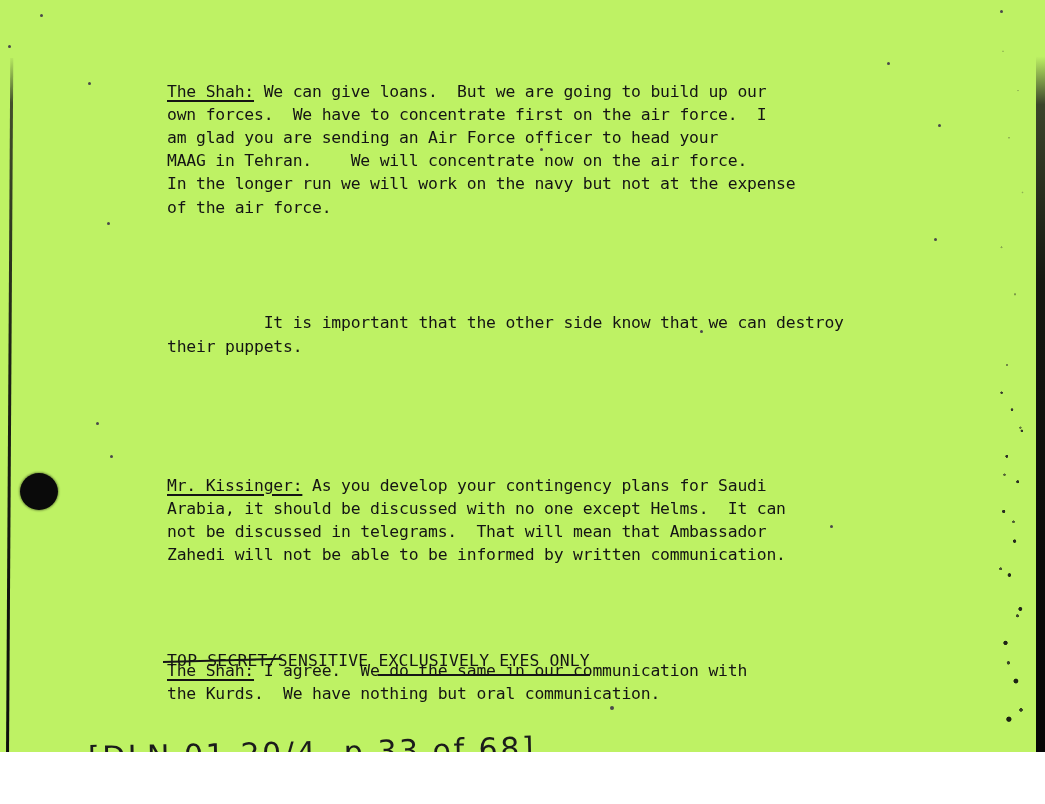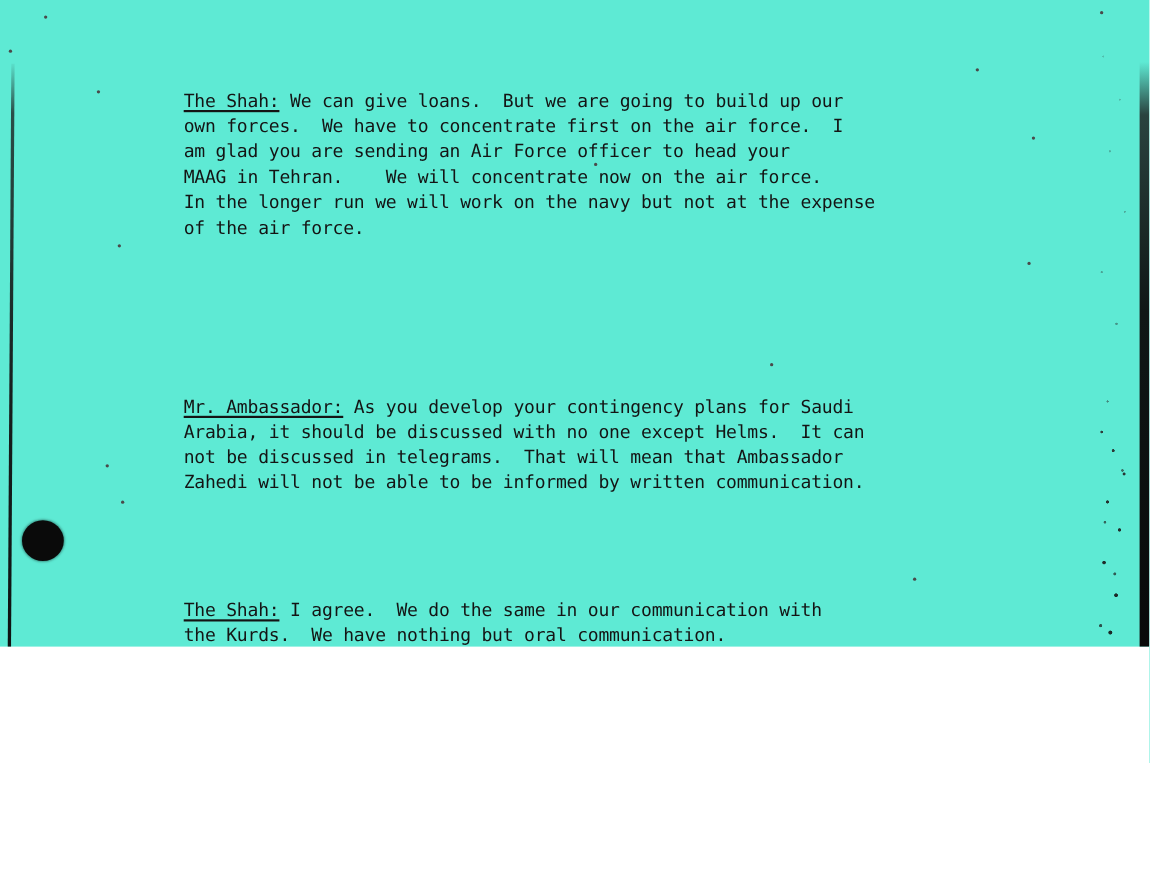--- a/index.html
+++ b/index.html
@@ -4,22 +4,22 @@
 <title>Declassified Memorandum Scan</title>
 <style>
   html, body {
     margin: 0;
     padding: 0;
     background: #ffffff;
   }
   #page {
     position: relative;
     width: 1045px;
-    height: 588px;
-    background: #5eead4;
+    height: 752px;
+    background: #bef264;
     overflow: hidden;
     font-family: "DejaVu Sans Mono", "Liberation Mono", monospace;
   }
 
   
   .left-edge-line {
     position: absolute;
     left: 8px;
     top: 58px;
     width: 3px;
@@ -224,23 +224,25 @@
 
   <div class="doc-body">
 
     <p class="para"><span class="speaker">The Shah:</span><span> We can give loans.  But we are going to build up our
 own forces.  We have to concentrate first on the air force.  I
 am glad you are sending an Air Force officer to head your
 MAAG in Tehran.    We will concentrate now on the air force.
 In the longer run we will work on the navy but not at the expense
 of the air force.</span></p>
 
-
-
-    <p class="para"><span class="speaker">Mr. Ambassador:</span><span> As you develop your contingency plans for Saudi
+    <p class="para"><span>          It is important that the other side know that we can destroy
+their puppets.</span></p>
+
+
+    <p class="para"><span class="speaker">Mr. Kissinger:</span><span> As you develop your contingency plans for Saudi
 Arabia, it should be discussed with no one except Helms.  It can
 not be discussed in telegrams.  That will mean that Ambassador
 Zahedi will not be able to be informed by written communication.</span></p>
 
     <p class="para"><span class="speaker">The Shah:</span><span> I agree.  We do the same in our communication with
 the Kurds.  We have nothing but oral communication.</span></p>
 
     
 
   </div>

